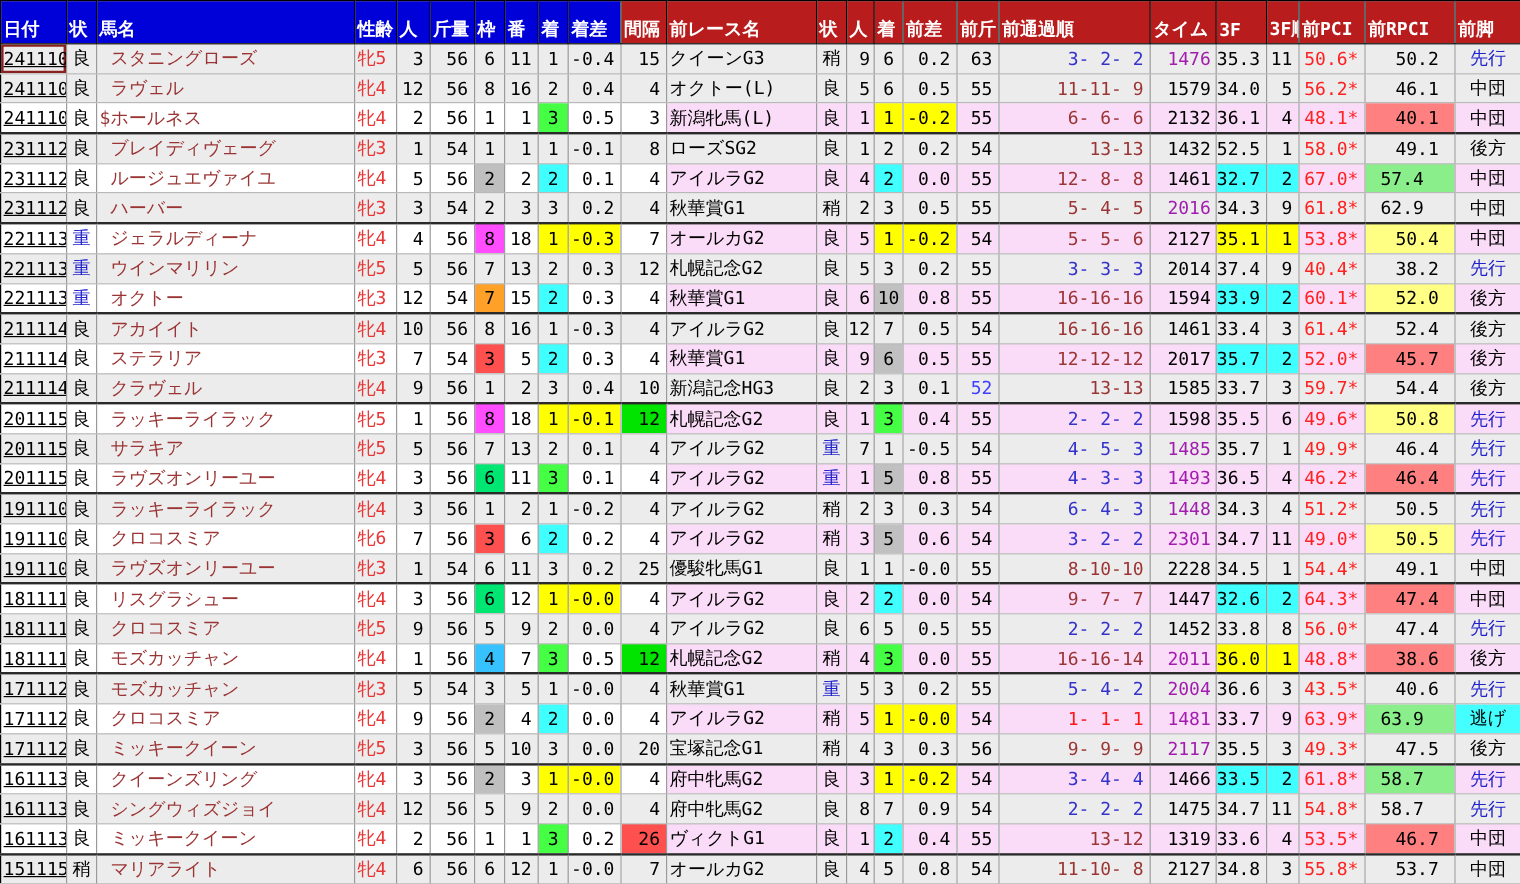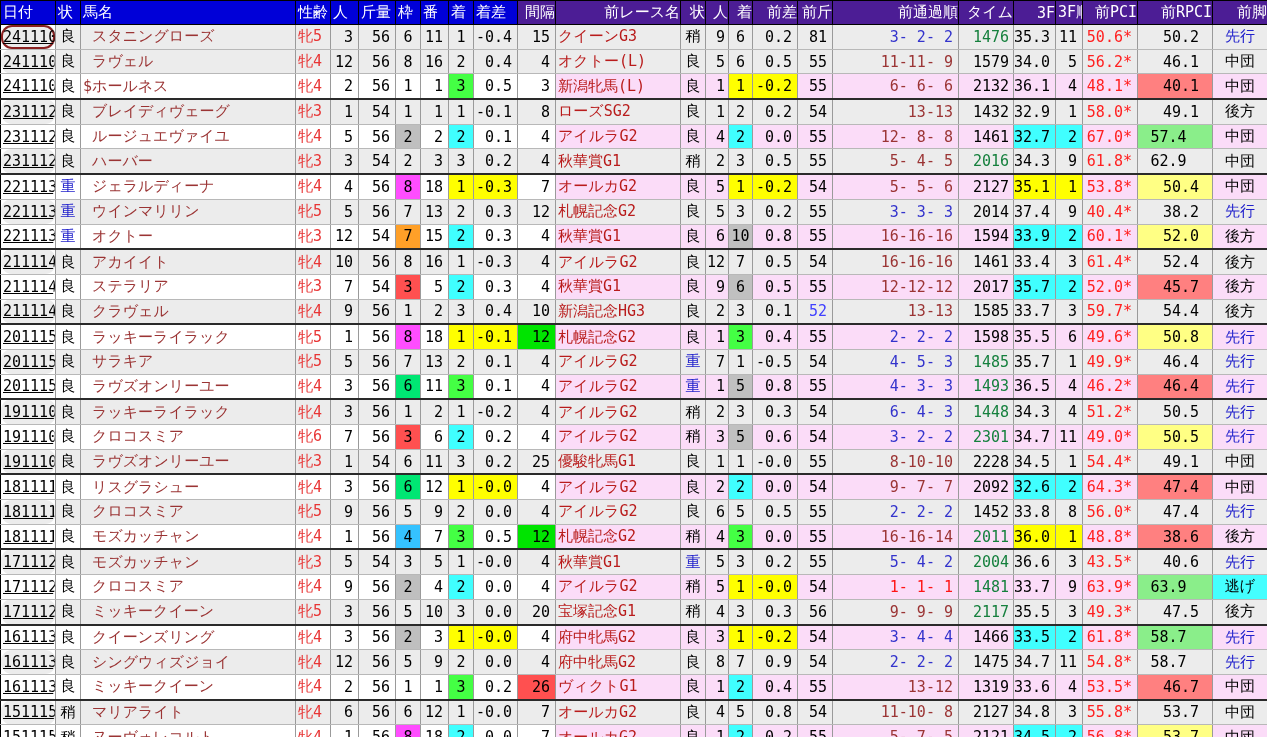--- a/index.html
+++ b/index.html
@@ -1,45 +1,45 @@
 <!DOCTYPE html>
 <html><head>
 <meta charset="utf-8">
 <style>
   html,body{margin:0;padding:0;background:#fff;}
   table{border-collapse:collapse;table-layout:fixed;width:1267px;
         font-family:"DejaVu Sans Mono","Liberation Mono",monospace;
         font-size:15px;color:#000;border:1px solid #000;}
-  th{background:#0000d8;color:#fff;font-weight:normal;text-align:left;
-     padding:0 0 0 2px;border:1px solid #000;height:23px;overflow:hidden;white-space:pre;}
-  th.h-red{background:#4c1d95;text-align:right;}
+  th{background:#0000d8;color:#fff;font-weight:bold;text-align:left;
+     padding:12px 0 0 2px;border:1px solid #000;height:23px;overflow:hidden;white-space:pre;}
+  th.h-red{background:#b91c1c;}
   td{padding:0;overflow:hidden;white-space:pre;height:23.7px;
      border-right:1px solid #9a9a9a;border-bottom:1px solid #b8b8b8;background:#fff;}
   tr.gray td{background:#ececec;}
   tr.gend td{border-bottom:2px solid #2a2a2a;}
   td.pink{background:#fbdcf8;}
   
   .al{text-align:left;padding-left:2px;}
   .ac{text-align:center;}
   .ar{text-align:right;padding-right:5px;}
   .c-ppop{padding-right:3px;}
   .c-rpci{padding-right:13px;}
   .c-time{padding-right:4px;}
   
-  .u{text-decoration:underline;border-radius:11px;}
+  .u{text-decoration:underline;}
   .t-name{color:#9b3434;}
-  .t-race{color:#b91c1c;margin-top:16px;}
+  .t-race{color:#000000;margin-top:16px;}
   .t-sex{color:#e83535;}
   .t-blue{color:#2222cc;}
   .t-blue2{color:#4040ff;}
   .t-pci{color:#ff2020;}
   .t-passd{color:#9b3434;}
   .t-passb{color:#3333cc;}
   .t-passr{color:#ff1515;}
-  .t-timeb{color:#15803d;}
+  .t-timeb{color:#a21caf;}
   
   td.bg-f1{background:#ffffff;} td.bg-f2{background:#bfbfbf;}
   td.bg-f3{background:#ff5050;} td.bg-f4{background:#35c2ff;}
   td.bg-f5{background:#ffff00;} td.bg-f6{background:#00e673;}
   td.bg-f7{background:#ffa028;} td.bg-f8{background:#ff4dff;}
   td.bg-y{background:#ffff00;} td.bg-c{background:#40ffff;}
   td.bg-g{background:#44ff44;} td.bg-gray{background:#c0c0c0;}
   td.bg-gg{background:#00e400;} td.bg-gr{background:#ff5050;}
   td.bg-ry{background:#ffff84;} td.bg-rr{background:#ff8080;} td.bg-rg{background:#8aee8a;text-align:center;}
   td.bg-cyan{background:#44ffff;}
@@ -114,21 +114,21 @@
         <td class="ac c-frame bg-f6">6</td>
         <td class="ar c-num">11</td>
         <td class="ac c-place bg-y">1</td>
         <td class="ar c-margin bg-y">-0.4</td>
         <td class="ar c-gap bg-gg">15</td>
         <td class="al c-race pink t-race">クイーンG3</td>
         <td class="ac c-pcond pink">稍</td>
         <td class="ar c-ppop pink">9</td>
         <td class="ac c-pplace pink bg-gray">6</td>
         <td class="ar c-pmargin pink">0.2</td>
-        <td class="ar c-pwt pink">81</td>
+        <td class="ar c-pwt pink">63</td>
         <td class="ar c-ppass pink t-passb">3- 2- 2</td>
         <td class="ar c-time pink t-timeb">1476</td>
         <td class="ar c-f3 pink">35.3</td>
         <td class="ar c-f3rank pink">11</td>
         <td class="ar c-pci pink t-pci">50.6*</td>
         <td class="ar c-rpci pink bg-ry">50.2</td>
         <td class="ac c-style pink t-blue">先行</td>
       </tr>
       <tr class="gray">
         <td class="al c-date u">241110</td>
@@ -195,21 +195,21 @@
         <td class="ar c-margin bg-y">-0.1</td>
         <td class="ar c-gap">8</td>
         <td class="al c-race pink t-race">ローズSG2</td>
         <td class="ac c-pcond pink">良</td>
         <td class="ar c-ppop pink">1</td>
         <td class="ac c-pplace pink bg-c">2</td>
         <td class="ar c-pmargin pink">0.2</td>
         <td class="ar c-pwt pink">54</td>
         <td class="ar c-ppass pink t-passd">13-13</td>
         <td class="ar c-time pink">1432</td>
-        <td class="ar c-f3 pink bg-y">32.9</td>
+        <td class="ar c-f3 pink bg-y">52.5</td>
         <td class="ar c-f3rank pink bg-y">1</td>
         <td class="ar c-pci pink t-pci">58.0*</td>
         <td class="ar c-rpci pink bg-ry">49.1</td>
         <td class="ac c-style pink">後方</td>
       </tr>
       <tr class="">
         <td class="al c-date u">231112</td>
         <td class="ac c-cond">良</td>
         <td class="al c-name t-name"> ルージュエヴァイユ</td>
         <td class="al c-sexage t-sex">牝4</td>
@@ -584,21 +584,21 @@
         <td class="ac c-place bg-y">1</td>
         <td class="ar c-margin bg-y">-0.0</td>
         <td class="ar c-gap">4</td>
         <td class="al c-race pink t-race">アイルラG2</td>
         <td class="ac c-pcond pink">良</td>
         <td class="ar c-ppop pink">2</td>
         <td class="ac c-pplace pink bg-c">2</td>
         <td class="ar c-pmargin pink">0.0</td>
         <td class="ar c-pwt pink">54</td>
         <td class="ar c-ppass pink t-passd">9- 7- 7</td>
-        <td class="ar c-time pink">2092</td>
+        <td class="ar c-time pink">1447</td>
         <td class="ar c-f3 pink bg-c">32.6</td>
         <td class="ar c-f3rank pink bg-c">2</td>
         <td class="ar c-pci pink t-pci">64.3*</td>
         <td class="ar c-rpci pink bg-rr">47.4</td>
         <td class="ac c-style pink">中団</td>
       </tr>
       <tr class="gray">
         <td class="al c-date u">181111</td>
         <td class="ac c-cond">良</td>
         <td class="al c-name t-name"> クロコスミア</td>

